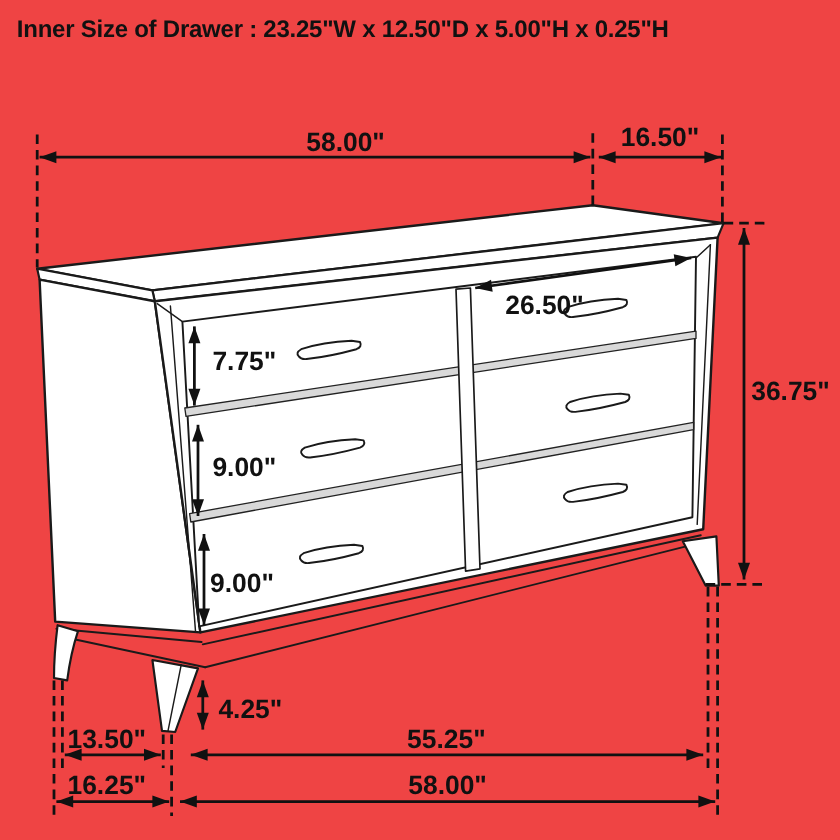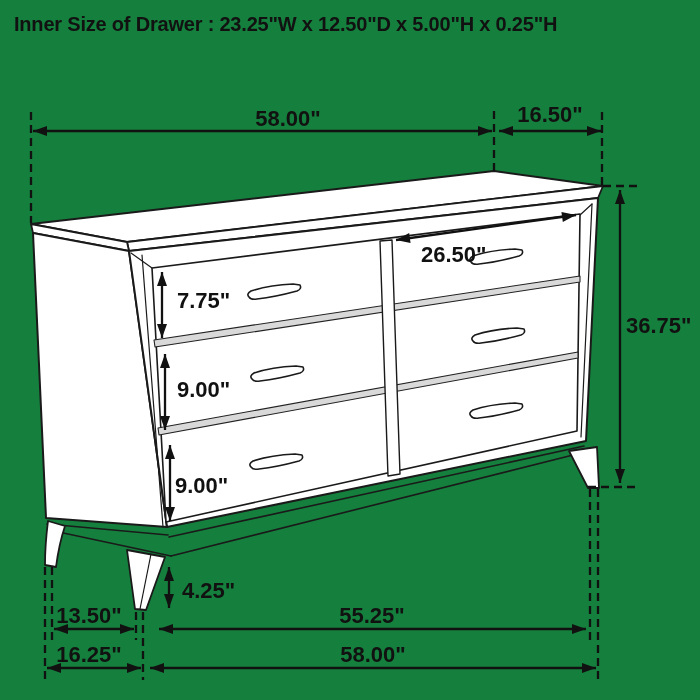--- a/index.html
+++ b/index.html
@@ -1,19 +1,19 @@
 <!DOCTYPE html>
 <html><head>
 <meta charset="utf-8">
 <style>
   html,body{margin:0;padding:0;background:#ffffff;}
   .canvas{
     position:relative;
     width:700px;height:700px;
-    background:#15803d;
+    background:#ef4444;
     font-family:"Liberation Sans", sans-serif;
     overflow:hidden;
   }
   svg{display:block;}
   .dim-label{
     font-family:"Liberation Sans", sans-serif;
     font-weight:bold;
     font-size:22px;
     fill:#111111;
   }

